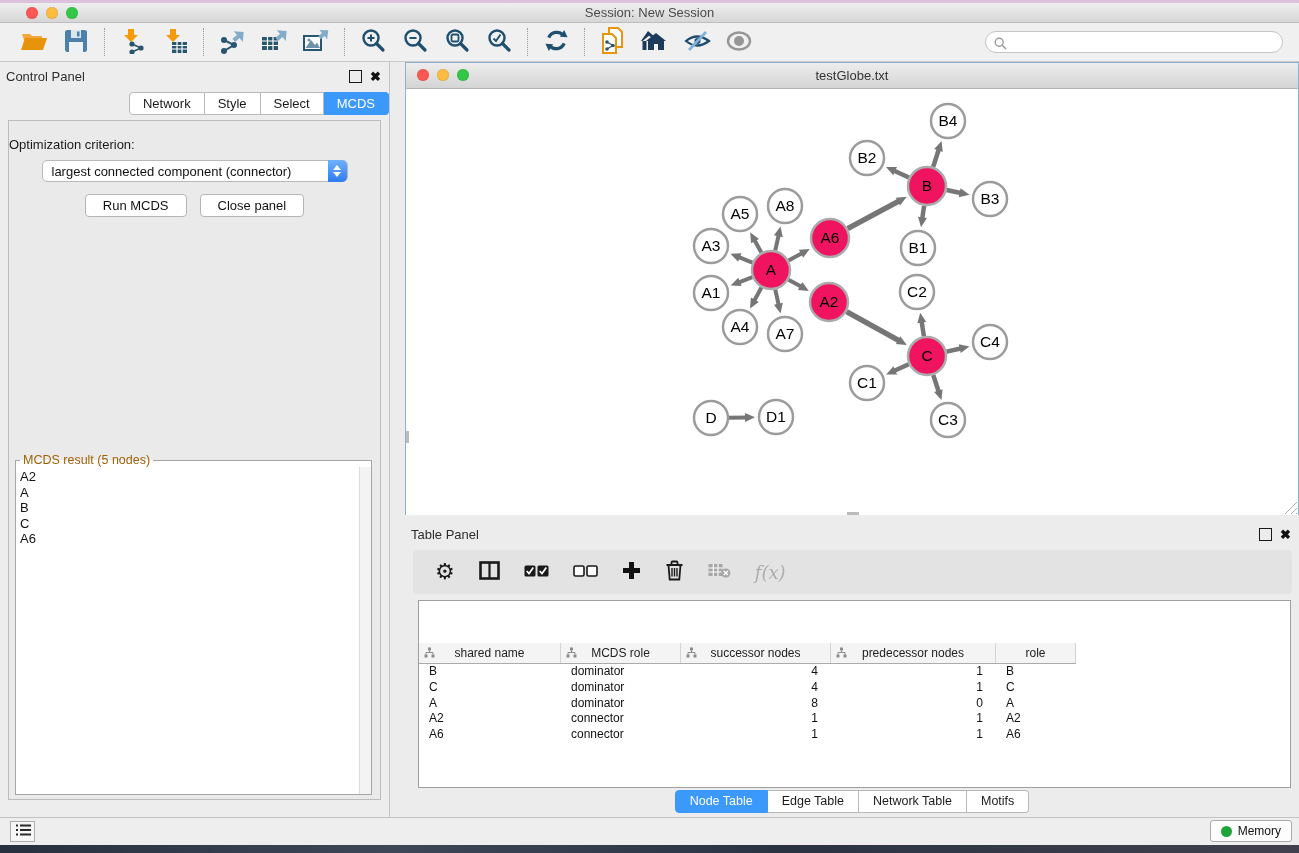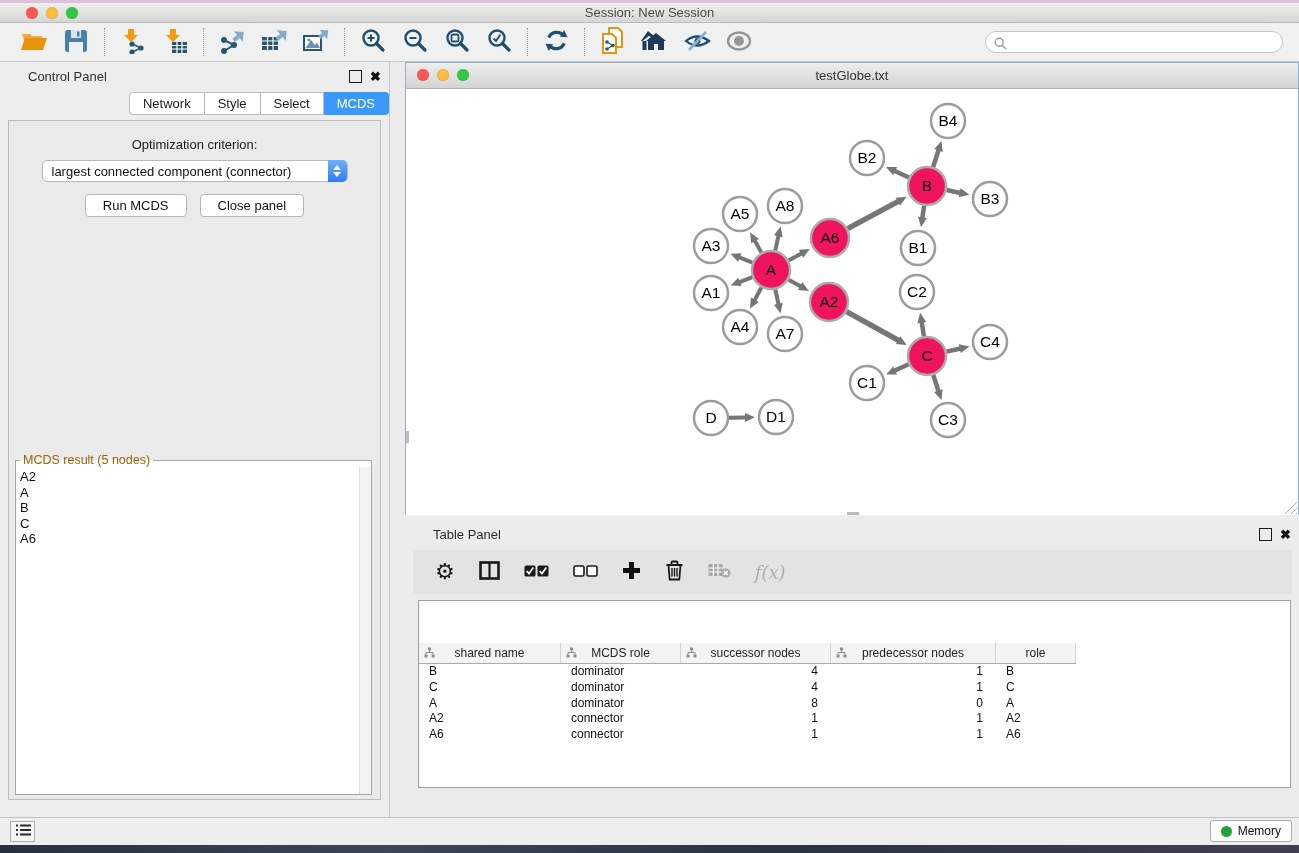--- a/index.html
+++ b/index.html
@@ -17,33 +17,33 @@
   .tb-group{display:flex;align-items:center;gap:12px;padding:0 13px;}
   .tb-sep{width:0;height:28px;border-left:1px dotted #9A9A9A;}
   .tb-btn{background:none;border:none;padding:0;width:30px;height:30px;display:flex;align-items:center;justify-content:center;}
   .search-wrap{margin-left:auto;margin-right:10px;position:relative;}
   .search-wrap input{width:262px;height:20px;border:1px solid #C5C5C5;border-radius:11px;
     padding:0 8px 0 26px;font-size:12px;background:#FFF;outline:none;color:#333;}
   .search-glass{position:absolute;left:9px;top:5px;}
   
   .control-panel{position:absolute;top:62px;left:0;width:390px;bottom:35px;background:#EDEDED;
     border-right:1px solid #C6C6C6;box-sizing:border-box;}
-  .panel-head{position:relative;height:30px;font-size:13px;color:#2E2E2E;line-height:30px;padding-left:28px;}
+  .panel-head{position:relative;height:30px;font-size:13px;color:#2E2E2E;line-height:30px;padding-left:6px;}
   .panel-btns{position:absolute;right:8px;top:8px;display:flex;gap:8px;align-items:center;}
   .float-box{width:11px;height:11px;border:1.5px solid #1A1A1A;background:transparent;display:inline-block;}
   .close-x{font-size:13px;font-weight:bold;color:#111;line-height:11px;}
   .seg-tabs{display:flex;justify-content:flex-end;}
   .seg-tab{border:1px solid #B9B9B9;border-left:none;background:#FFF;color:#1A1A1A;
     font-size:13px;padding:3px 13px;line-height:15px;cursor:default;}
   .seg-tab:first-child{border-left:1px solid #B9B9B9;border-radius:4px 0 0 4px;}
   .seg-tab:last-child{border-radius:0 4px 4px 0;}
   .seg-tab.active{background:#3B99FC;border-color:#3B99FC;color:#FFF;}
   .cp-box{position:absolute;left:8px;right:8px;top:58px;bottom:18px;background:#EAEAEA;
     border:1px solid #BCBCBC;}
-  .crit-label{text-align:center;font-size:13px;color:#1A1A1A;margin-top:16px;}
+  .crit-label{text-align:left;font-size:13px;color:#1A1A1A;margin-top:16px;}
   .dropdown{position:relative;margin:8px auto 0;width:306px;height:22px;background:#FFF;
     border:1px solid #B9B9B9;border-radius:5px;font-size:13px;color:#111;line-height:22px;
     padding-left:9px;box-sizing:border-box;}
   .dd-step{position:absolute;right:0;top:-1px;width:19px;height:22px;border-radius:0 5px 5px 0;
     background:linear-gradient(#6FB1FC,#2E7CF6);display:flex;flex-direction:column;align-items:center;justify-content:center;gap:2px;}
   .dd-up{width:0;height:0;border-left:4px solid transparent;border-right:4px solid transparent;border-bottom:5px solid #FFF;}
   .dd-down{width:0;height:0;border-left:4px solid transparent;border-right:4px solid transparent;border-top:5px solid #FFF;}
   .cp-buttons{display:flex;justify-content:center;gap:13px;margin-top:12px;}
   .mac-btn{background:#FFF;border:1px solid #B5B5B5;border-radius:4px;font-size:13px;color:#111;
     padding:3px 17px;font-family:"Liberation Sans",sans-serif;}
@@ -536,20 +536,26 @@
             </div>
             <div class="trow">
               <div class="td left" style="width: 142px;">A6</div>
               <div class="td left" style="width: 120px;">connector</div>
               <div class="td right" style="width: 150px;">1</div>
               <div class="td right" style="width: 165px;">1</div>
               <div class="td left" style="width: 80px;">A6</div>
             </div>
           </div>
       </div>
+      <div class="tp-tabs seg-tabs">
+          <div class="seg-tab active">Node Table</div>
+          <div class="seg-tab">Edge Table</div>
+          <div class="seg-tab">Network Table</div>
+          <div class="seg-tab">Motifs</div>
+        </div>
     </div>
   </div>
 
   <div class="statusbar">
     <button class="list-btn">
       <span><svg width="16" height="14" viewBox="0 0 16 14">
             <g stroke="#2A2A2A" stroke-width="2">
               <line x1="5" y1="2.5" x2="16" y2="2.5"></line>
               <line x1="5" y1="7" x2="16" y2="7"></line>
               <line x1="5" y1="11.5" x2="16" y2="11.5"></line>

